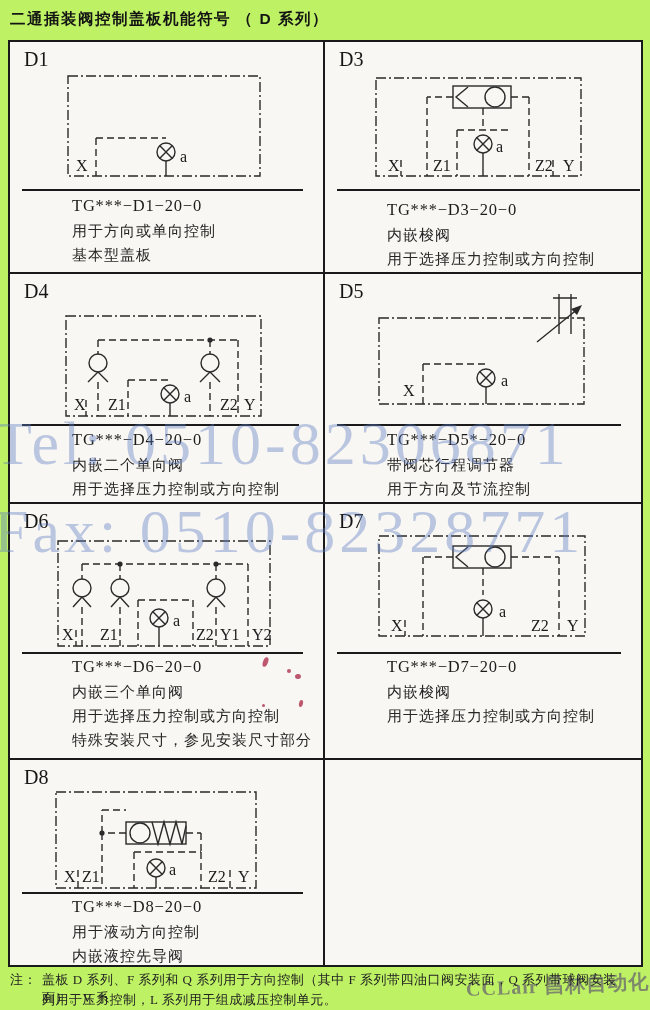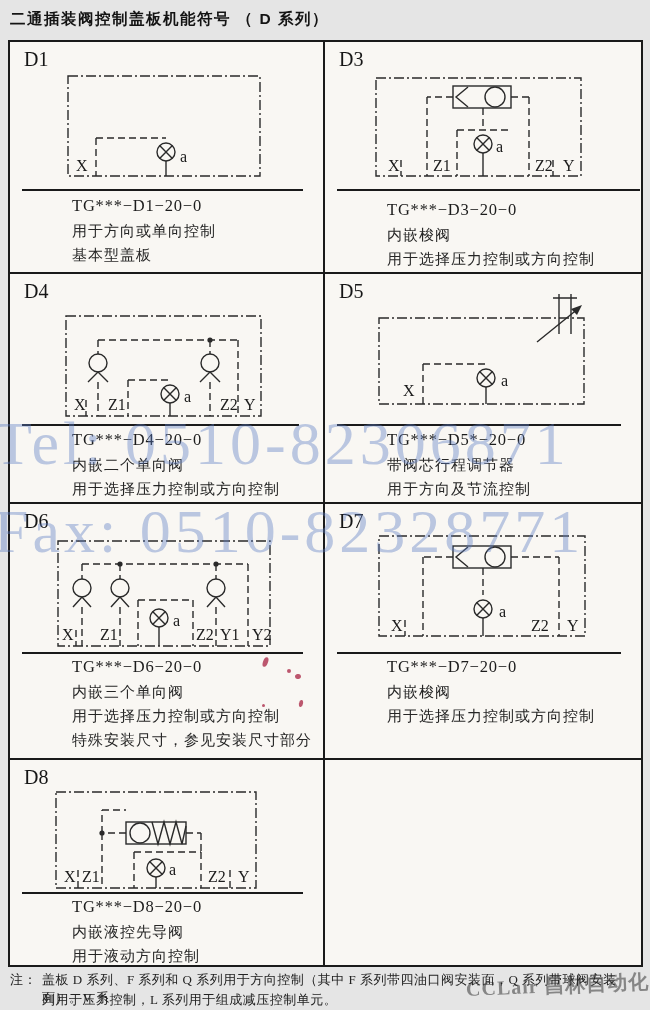--- a/index.html
+++ b/index.html
@@ -1,17 +1,17 @@
 <!DOCTYPE html>
 <html><head>
 <meta charset="utf-8">
 <style>
   html,body{margin:0;padding:0;}
   body{width:650px;height:1010px;font-family:"Liberation Serif",serif;}
-  .page{position:relative;width:650px;height:1010px;background:#e5e5e5;overflow:hidden;color:#1f1f1f;}
+  .page{position:relative;width:650px;height:1010px;background:#bef264;overflow:hidden;color:#1f1f1f;}
   .title{position:absolute;top:9px;left:10px;font-family:"Liberation Sans",sans-serif;
          font-weight:bold;font-size:15.5px;letter-spacing:1.5px;color:#141414;}
   .tbl{position:absolute;left:8px;top:40px;width:631px;height:923px;border:2.5px solid #1a1a1a;background:#f9f7f3;}
   .coldiv{position:absolute;top:0;left:313px;width:2px;height:100%;background:#1a1a1a;}
   .rowdiv{position:absolute;left:0;width:100%;height:2px;background:#1a1a1a;}
   .cell{position:absolute;}
   .clabel{position:absolute;top:6px;left:14px;font-size:20px;color:#161616;}
   .diag{position:absolute;left:6px;}
   .sep{position:absolute;left:12px;right:20px;border-top:2px solid #1a1a1a;}
   .txt{position:absolute;left:62px;right:8px;}
@@ -231,22 +231,22 @@
         <path class="s ds" d="M62,96 V114 M214,96 V114"></path>
         <text class="pl" x="48" y="108">X</text>
         <text class="pl" x="66" y="108">Z1</text>
         <text class="pl" x="153" y="101">a</text>
         <text class="pl" x="192" y="108">Z2</text>
         <text class="pl" x="222" y="108">Y</text>
       </svg>
       <div class="sep" style="top:132px;"></div>
       <div class="txt" style="top:137px;">
         <div class="code">TG***−D8−20−0</div>
+        <div class="desc">用于液动方向控制</div>
         <div class="desc">内嵌液控先导阀</div>
-        <div class="desc">用于液动方向控制</div>
       </div>
     </div>
 
     <div class="cell" style="left:315px;top:718px;width:316px;height:205px;"></div>
   </div>
 
   <div class="wm wm-tel">Tel: 0510-82306871</div>
   <div class="wm wm-fax">Fax: 0510-82328771</div>
   <div class="wm wm-brand">CCLair 昌林自动化</div>
 

